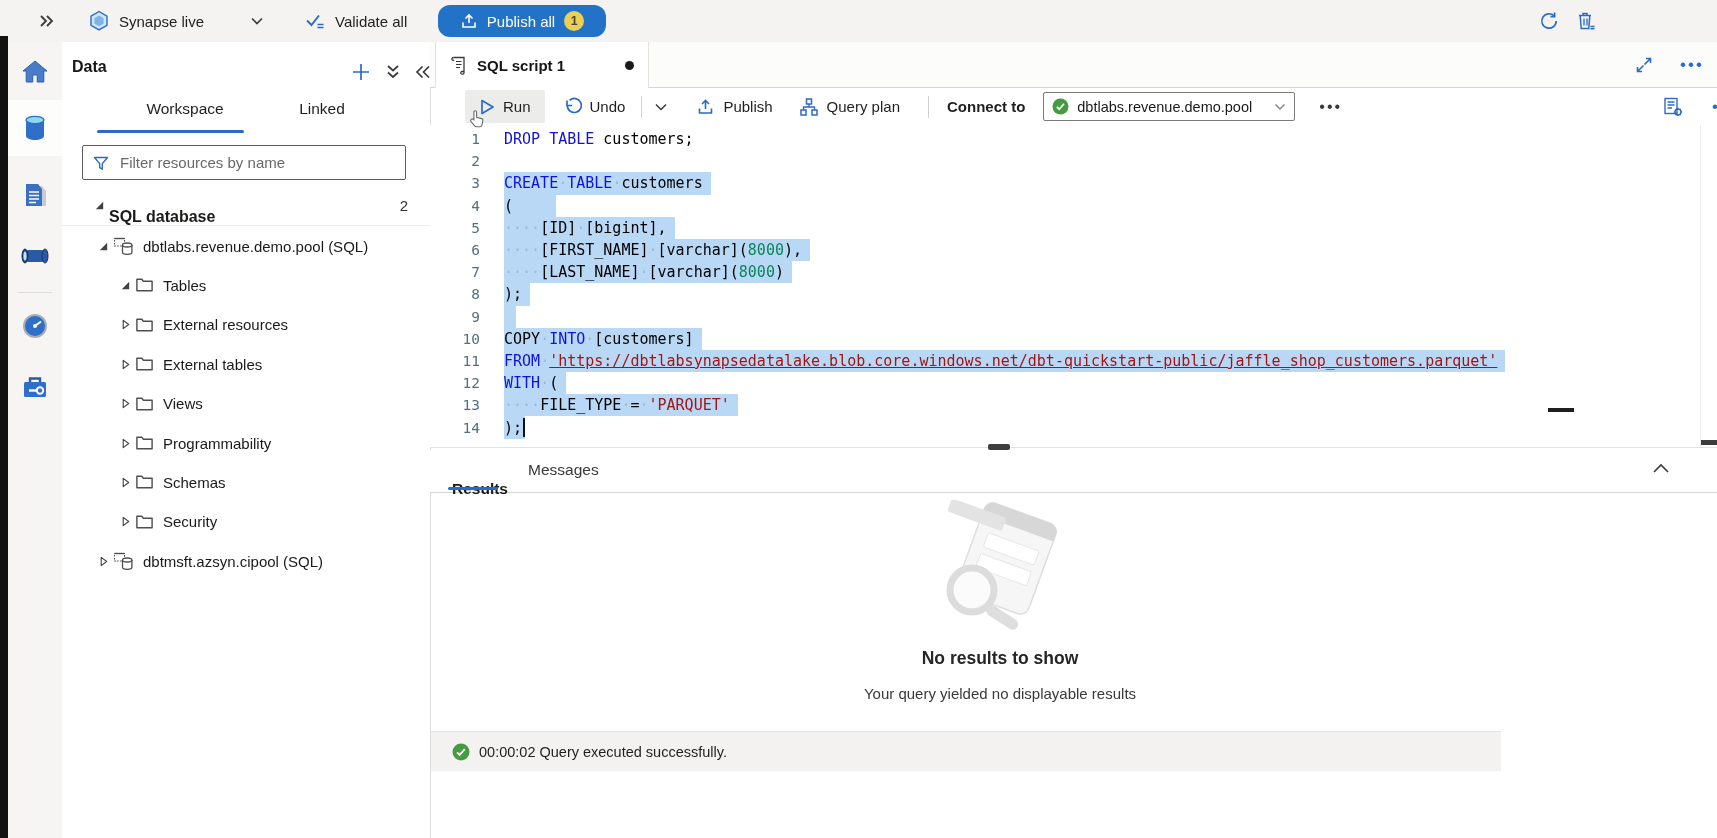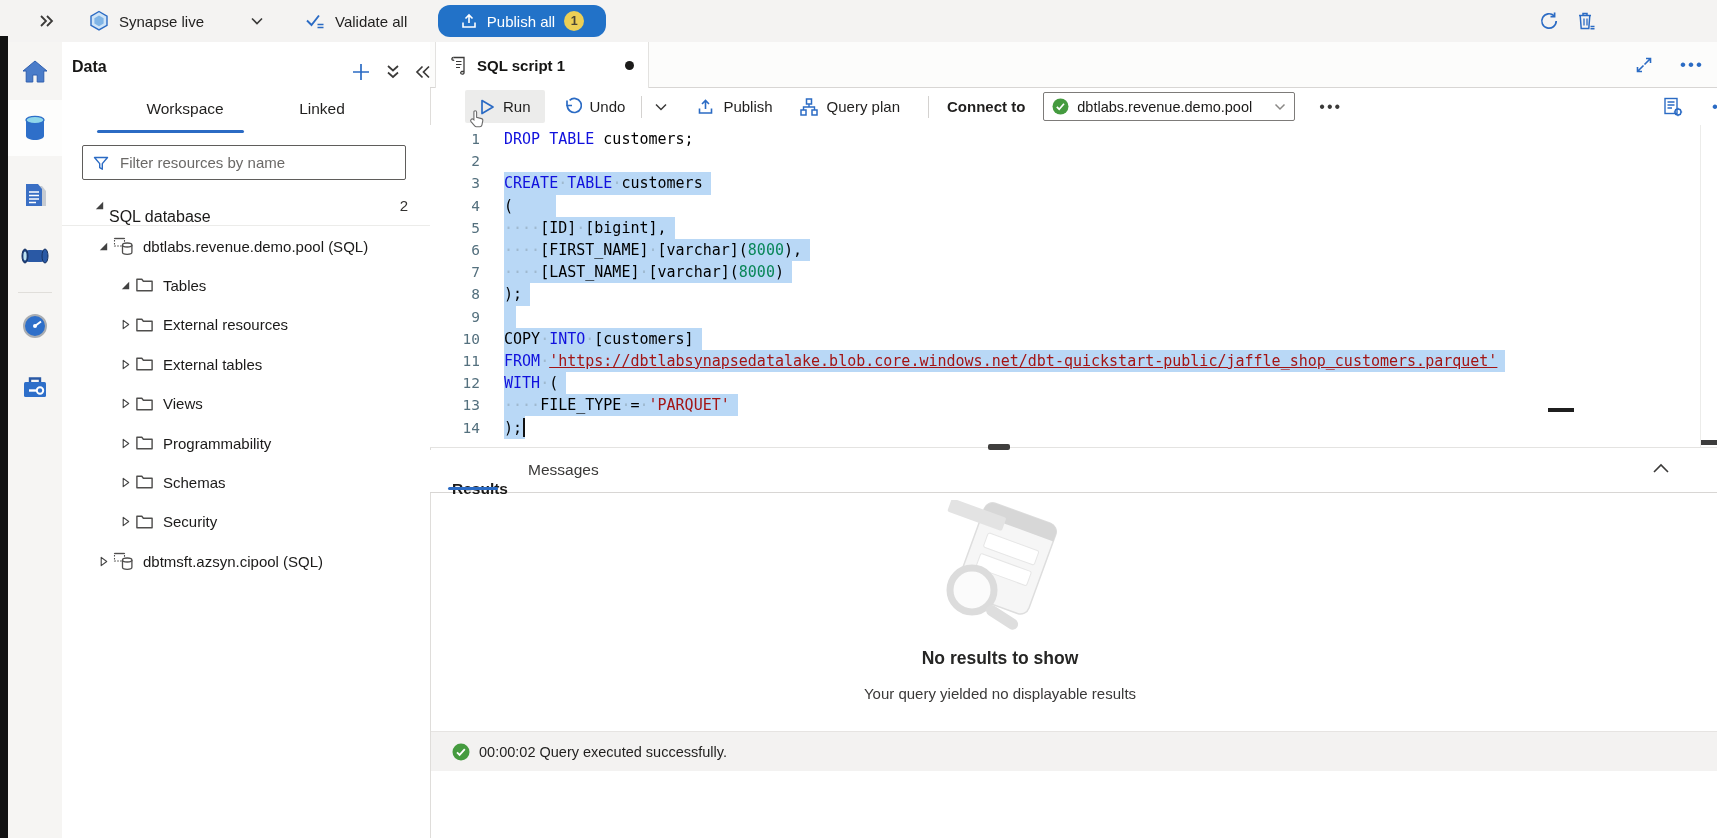--- a/index.html
+++ b/index.html
@@ -38,21 +38,21 @@
   .filterbox input::placeholder{color:#6b6967;}
   .tree{position:absolute;left:0;top:144px;width:368px;display:flex;flex-direction:column;}
   .tree-row{height:39.4px;display:flex;align-items:center;font-size:15px;cursor:pointer;padding-right:22px;}
   .tree-row.d0{padding-left:30px;}
   .tree-row.d1{padding-left:34px;}
   .tree-row.d2{padding-left:56px;}
   .tree-div{border-bottom:1px solid #ececea;}
   .twisty{width:14px;display:flex;justify-content:center;margin-right:3px;flex:none;}
   .titem-icon{margin-right:9px;display:flex;flex:none;}
   .tlabel{white-space:nowrap;color:#1b1a19;}
-  .tbold{font-weight:normal;font-size:16px;margin-top:23px;}
+  .tbold{font-weight:bold;font-size:16px;margin-top:23px;}
   .tcount{margin-left:auto;color:#333230;}
 
   
   .tabbar{left:430px;top:42px;width:1287px;height:46px;background:#fcfcfb;border-bottom:1px solid #d8d6d4;box-sizing:border-box;}
   .etab{position:absolute;left:5px;top:0;width:214px;height:46px;background:#ffffff;border-left:1px solid #e3e2e0;
     border-right:1px solid #e3e2e0;display:flex;align-items:center;padding:0 14px;box-sizing:border-box;z-index:2;cursor:pointer;}
   .etab-title{font-weight:bold;font-size:15px;margin-left:10px;color:#141413;}
   .dirty-dot{margin-left:auto;width:9px;height:9px;border-radius:50%;background:#1c1b1a;}
   .tabbar-right{position:absolute;top:13px;display:flex;gap:26px;}
 
@@ -94,21 +94,21 @@
   
   .results-hdr{left:430px;top:450px;width:1287px;height:43px;background:#ffffff;border-bottom:1px solid #d8d6d4;box-sizing:border-box;}
   .rtab{position:absolute;top:11px;font-size:15.5px;cursor:pointer;color:#3a3938;}
   .rtab.active{font-weight:bold;color:#1b1a19;margin-top:19px;}
   .rtab-underline{position:absolute;left:18px;top:37px;width:50px;height:3px;background:#2b6bc4;border-radius:2px;}
   .empty-wrap{left:430px;top:500px;width:1140px;text-align:center;}
   .empty-title{font-size:17.5px;font-weight:bold;color:#262625;margin-top:8px;}
   .empty-sub{font-size:15px;color:#3a3938;margin-top:16px;}
 
   
-  .statusbar{left:431px;top:731px;width:1286px;height:40px;background:#f3f2f1;border-top:1px solid #e6e4e2;
+  .statusbar{left:431px;top:731px;width:1070px;height:40px;background:#f3f2f1;border-top:1px solid #e6e4e2;
     display:flex;align-items:center;padding-left:21px;box-sizing:border-box;gap:9px;}
   .status-text{font-size:14.5px;color:#201f1e;}
 
   .mouse-cursor{left:469px;top:109px;z-index:50;pointer-events:none;}
 </style>
 </head>
 <body>
 
 <div class="abs topbar">
   <span class="tb-item" style="left:38px;">

